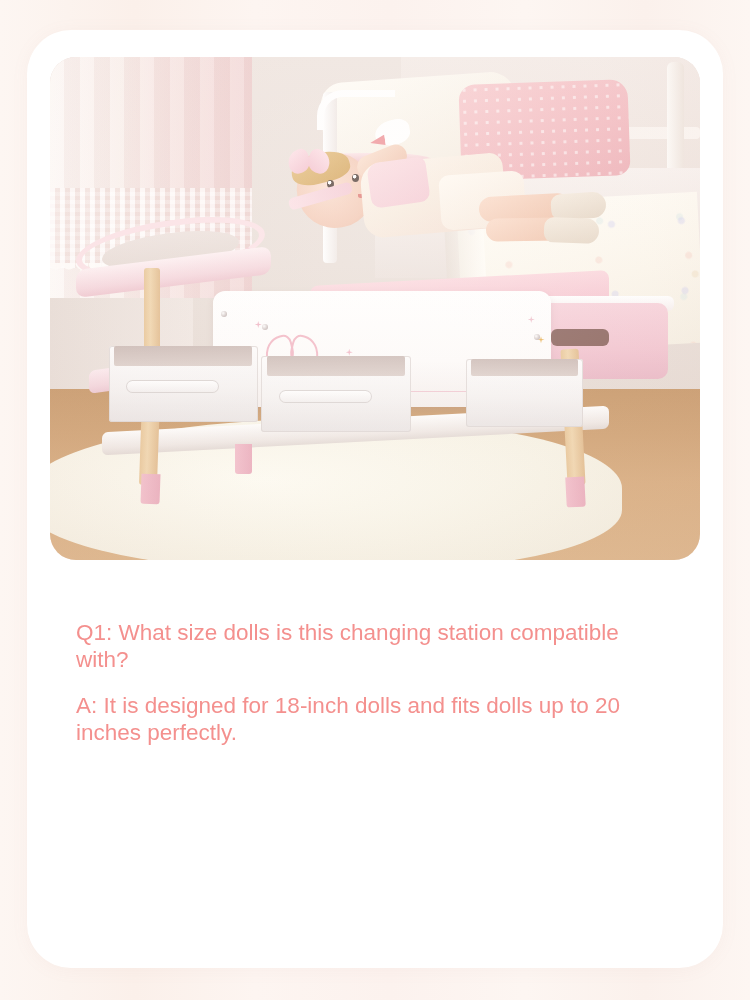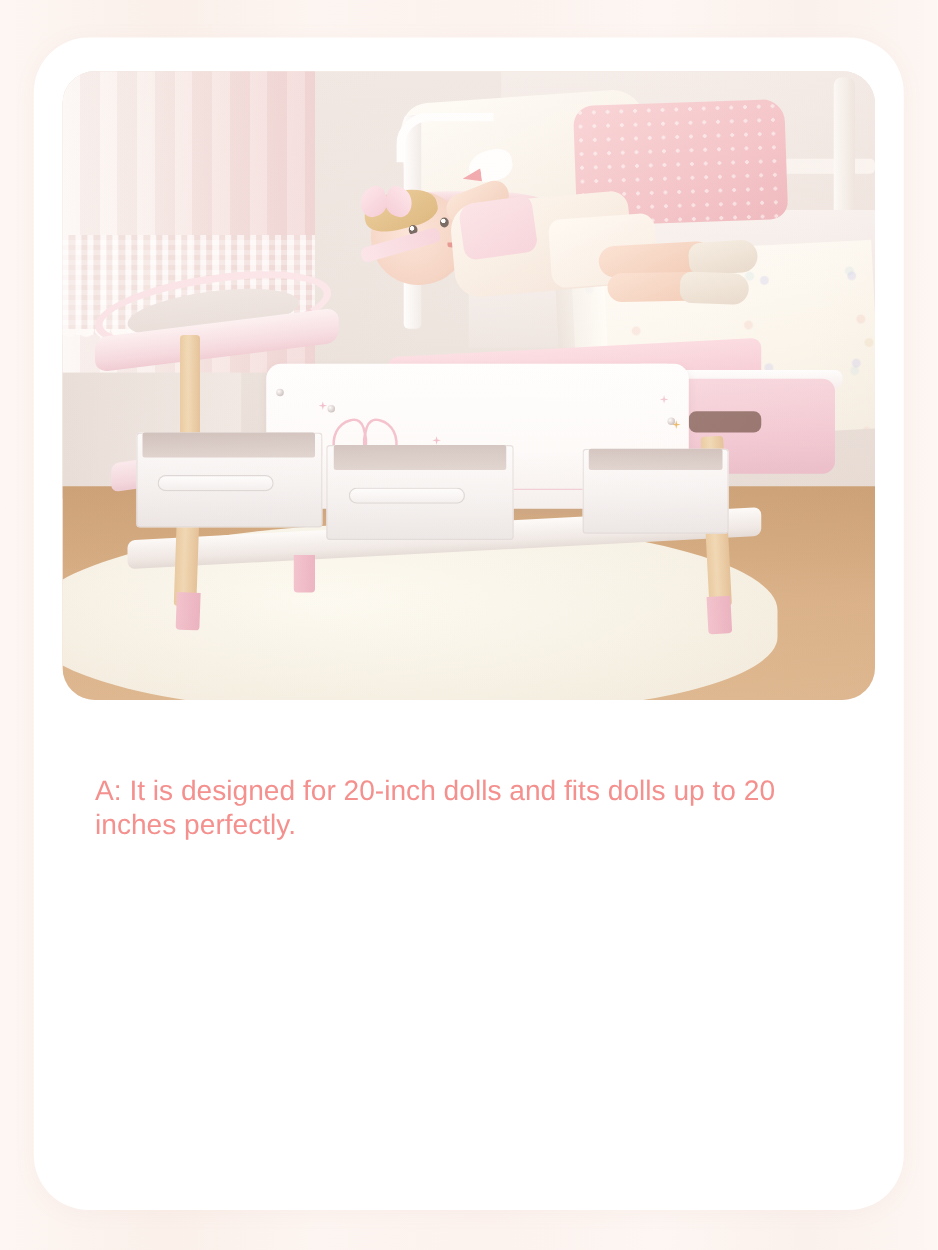--- a/index.html
+++ b/index.html
@@ -538,18 +538,21 @@
 
       <div class="photo-glow"></div>
     </div>
   </div>
 
   <div class="content">
 
 
     <div class="qa-list">
       <div class="qa-item">
-        <p class="qa-a">A: It is designed for 20-inch dolls and fits dolls up to 20 inches perfectly.</p>
+        <p class="qa-q">Q1: What size dolls is this changing station compatible with?</p>
+      </div>
+      <div class="qa-item">
+        <p class="qa-a">A: It is designed for 18-inch dolls and fits dolls up to 20 inches perfectly.</p>
       </div>
     </div>
 
   </div>
 </div>
 
 </body></html>

